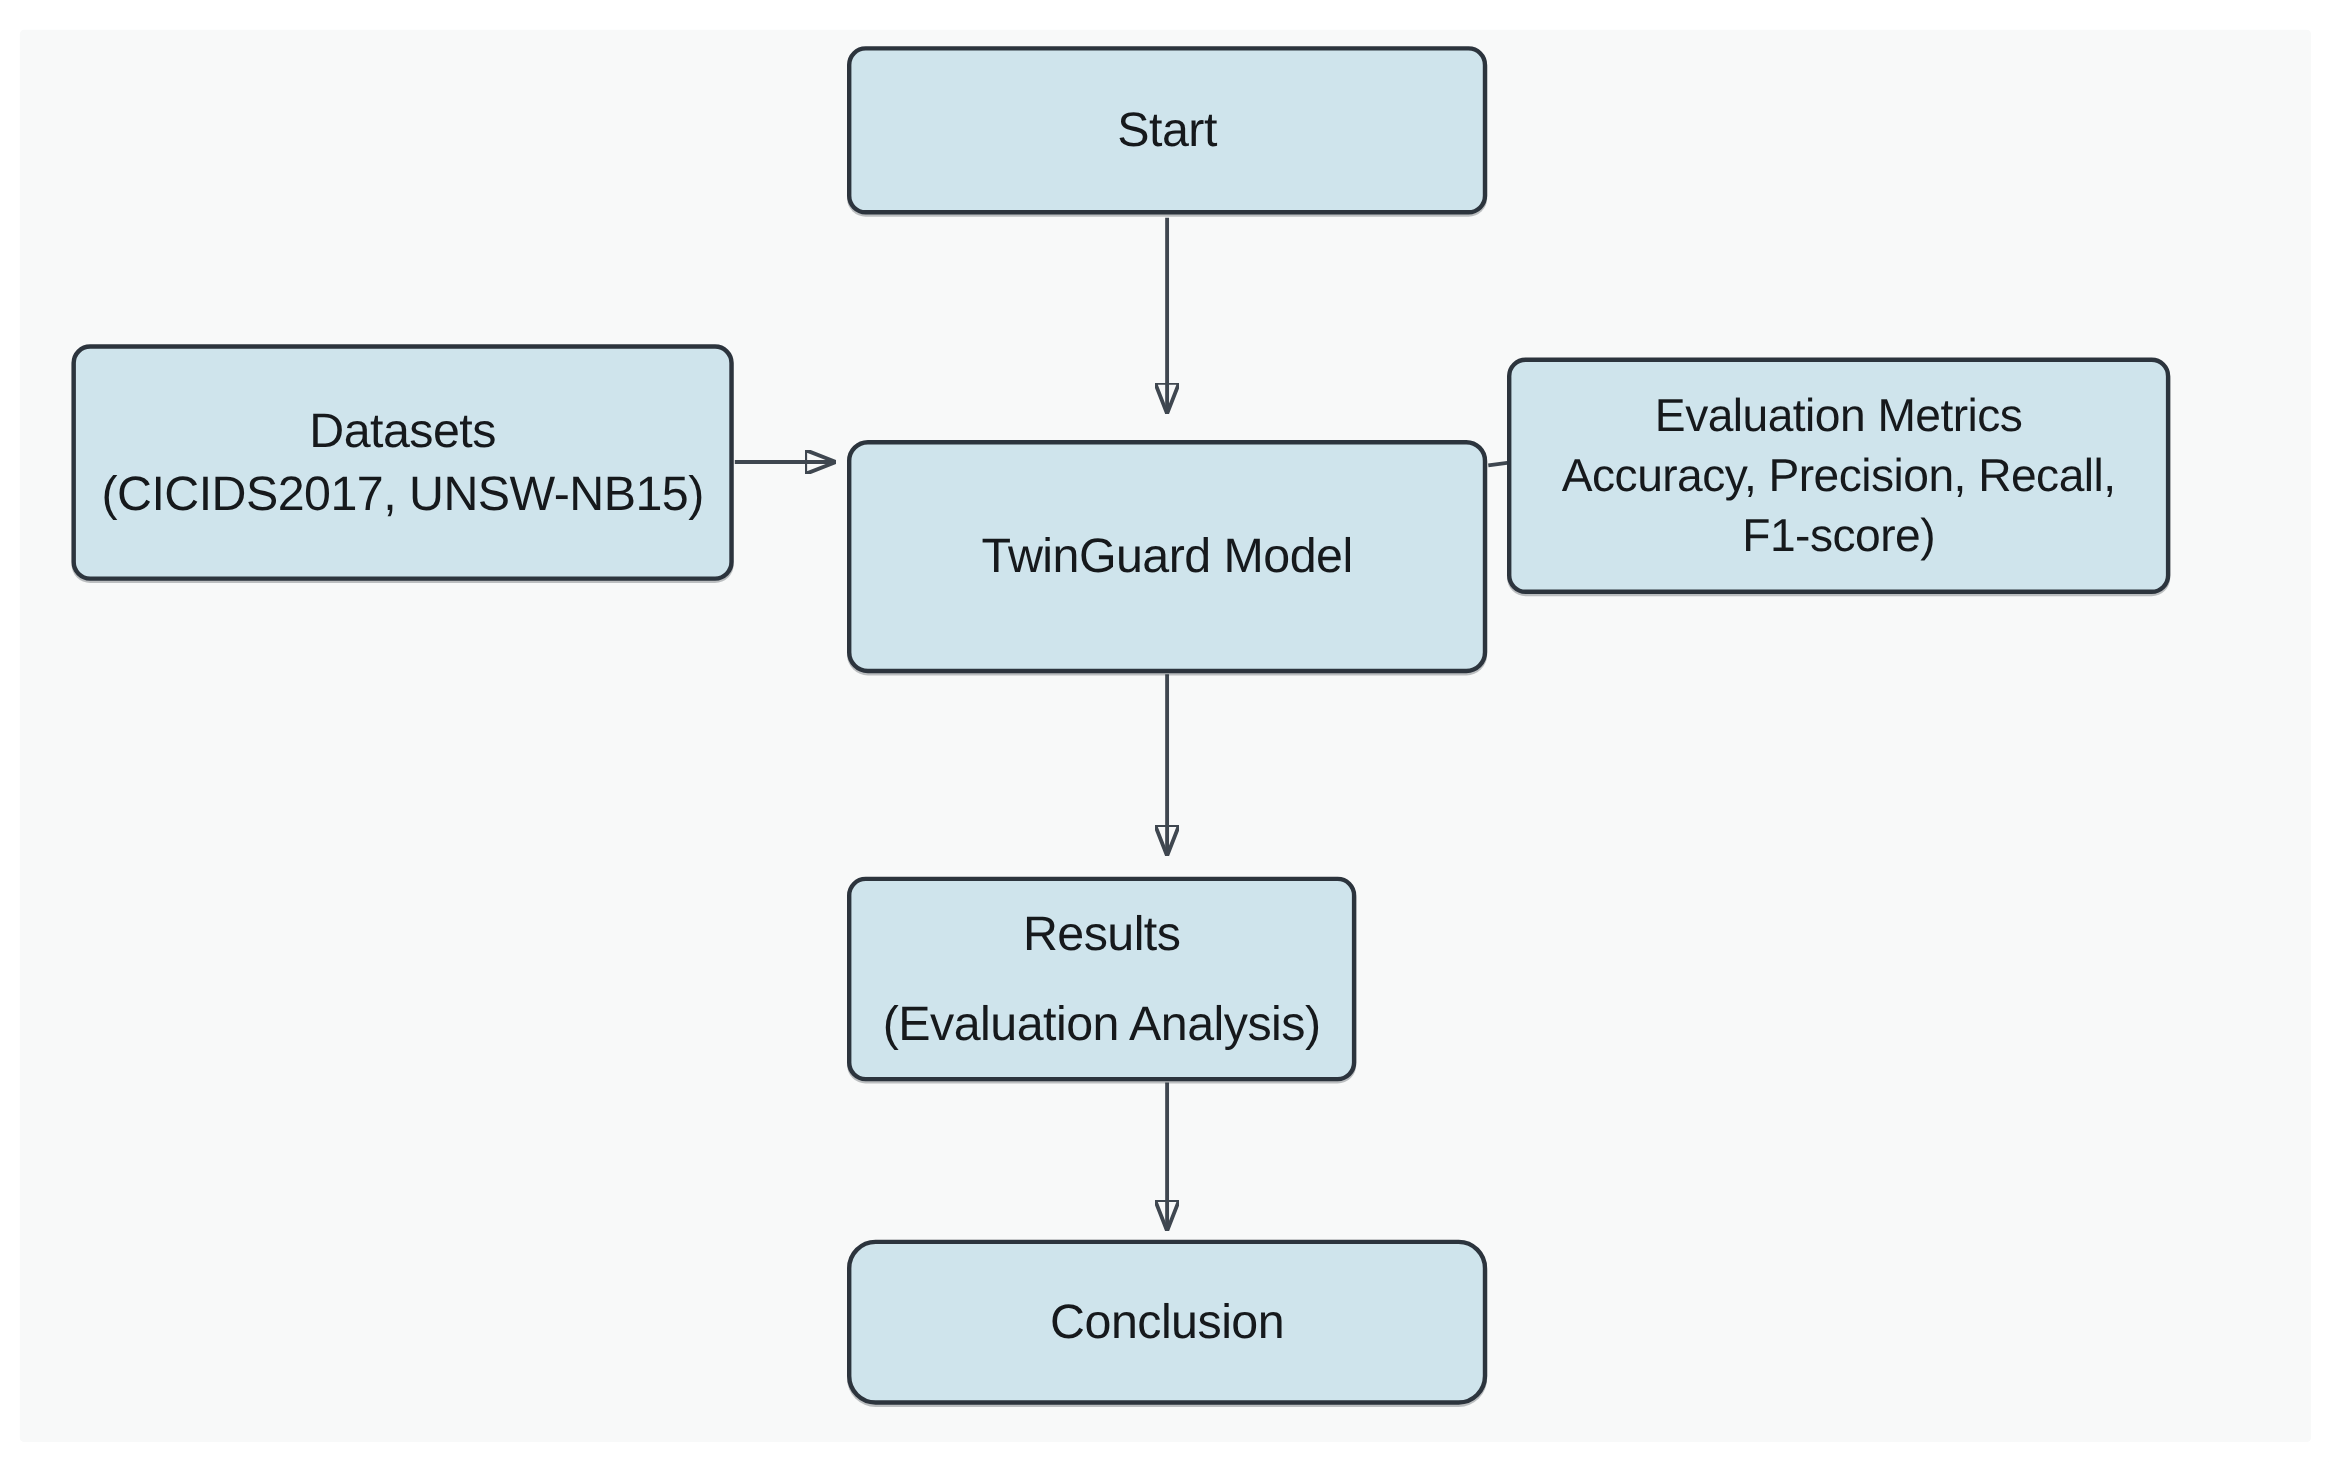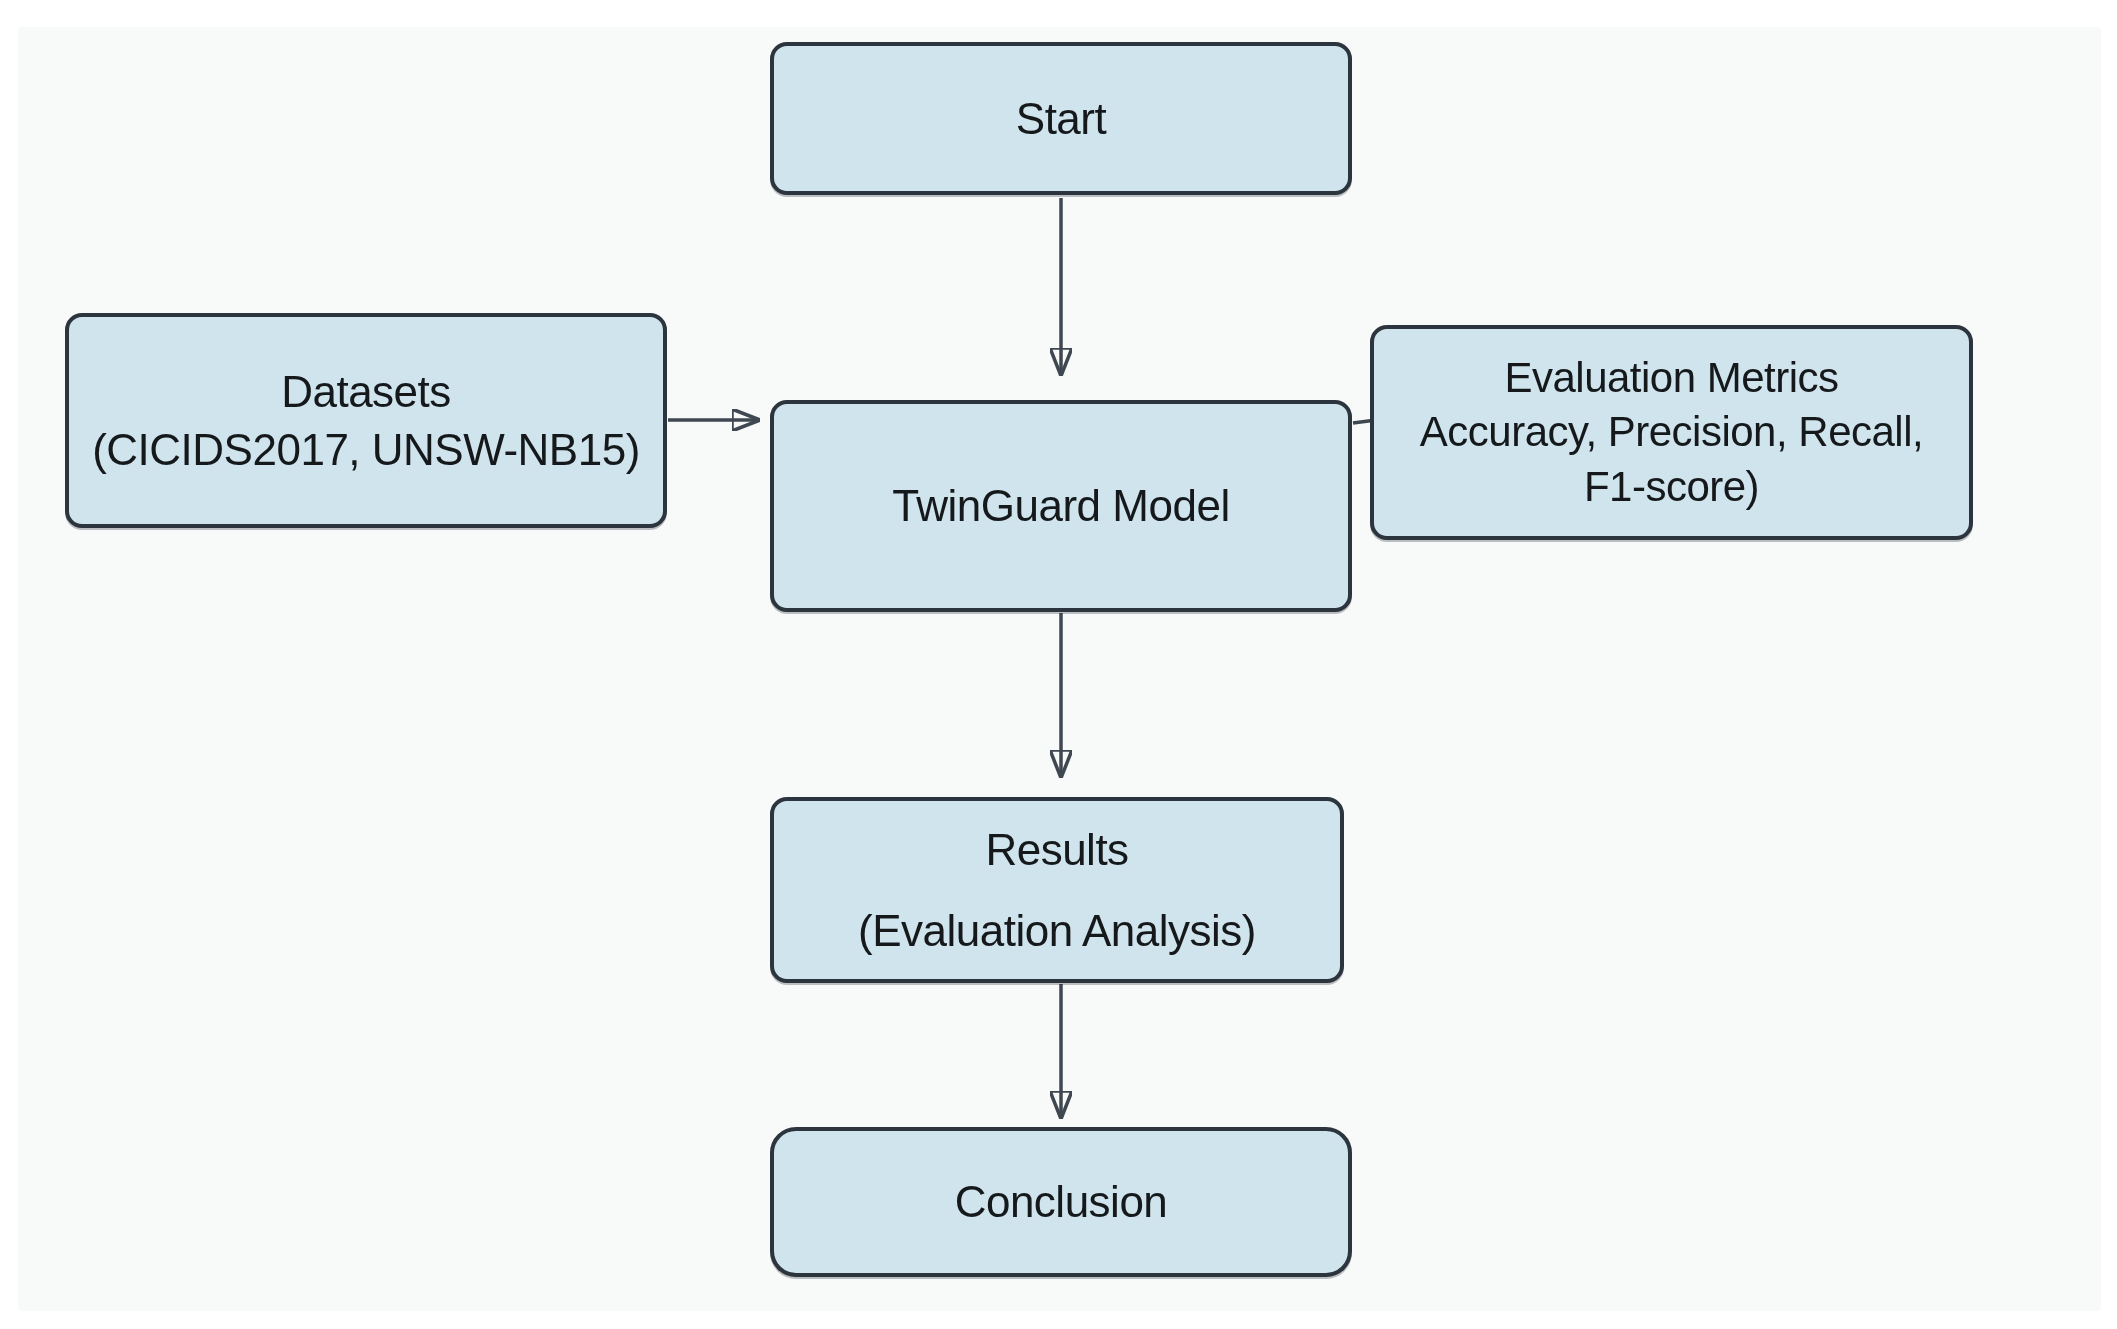--- a/index.html
+++ b/index.html
@@ -52,23 +52,23 @@
     text-align: center;
     color: var(--text-color);
     font-size: 44px;
     font-weight: 500;
     letter-spacing: -0.5px;
     line-height: 1.3;
   }
   .node .line { white-space: nowrap; }
   .node-start      { left: 770px;  top: 42px;   width: 582px; height: 153px; }
   .node-datasets   { left: 65px;   top: 313px;  width: 602px; height: 215px; text-align: right; }
-  .node-twinguard  { left: 770px;  top: 400px;  width: 582px; height: 212px; }
+  .node-twinguard  { left: 770px;  top: 400px;  width: 582px; height: 212px; border-radius: 19px; }
   .node-evaluation { left: 1370px; top: 313px;  width: 603px; height: 215px; font-size: 42px; margin-top: 12px; }
-  .node-results    { left: 770px;  top: 797px;  width: 574px; height: 186px; gap: 23px; }
+  .node-results    { left: 770px;  top: 797px;  width: 463px; height: 186px; gap: 23px; }
   .node-conclusion { left: 770px;  top: 1127px; width: 582px; height: 150px; border-radius: 26px; }
 </style>
 </head>
 <body>
 
 <div class="canvas">
   <div class="panel"></div>
 
   <svg class="arrow-layer" viewBox="0 0 2117 1329" xmlns="http://www.w3.org/2000/svg">
     <defs>

